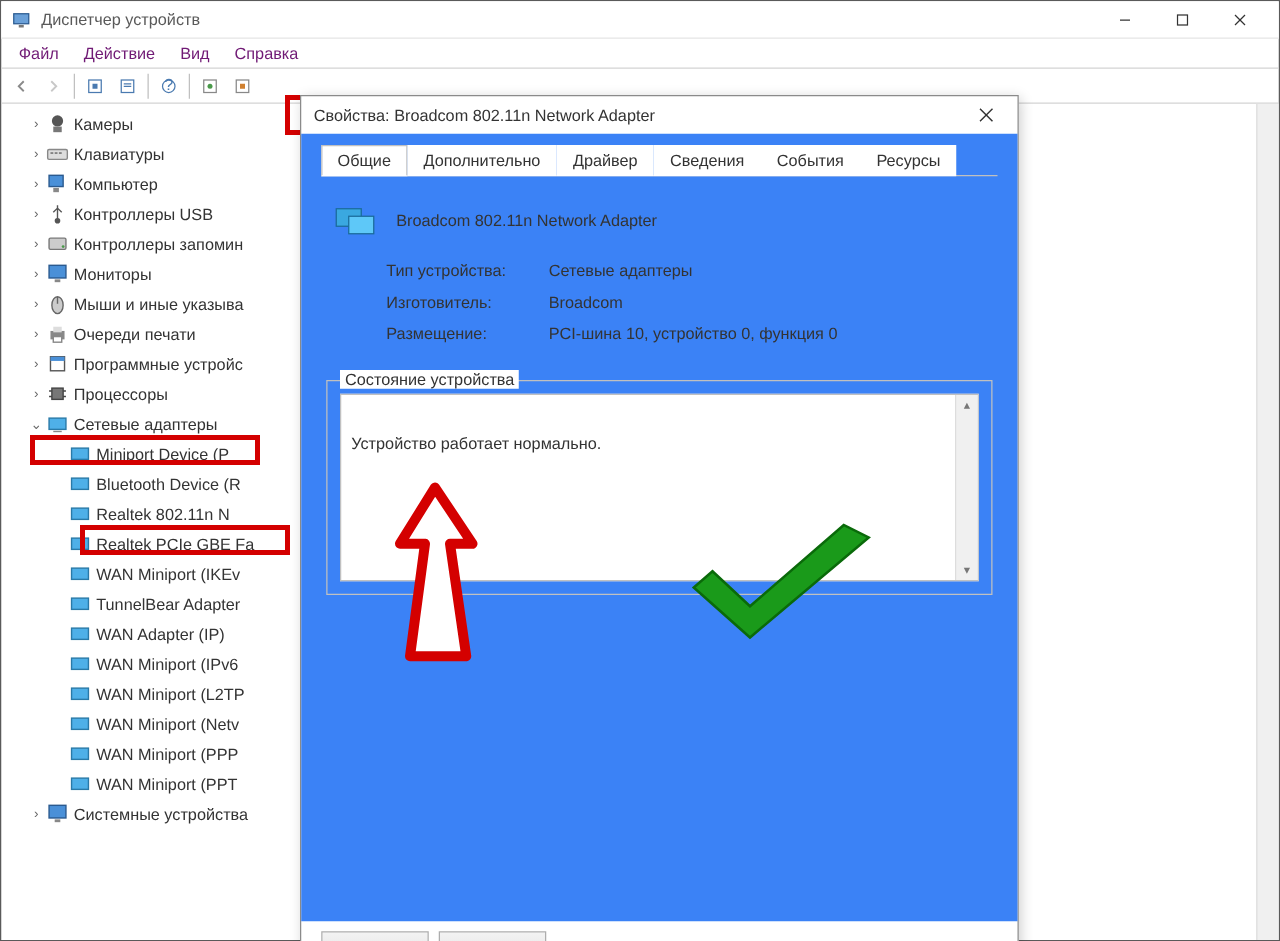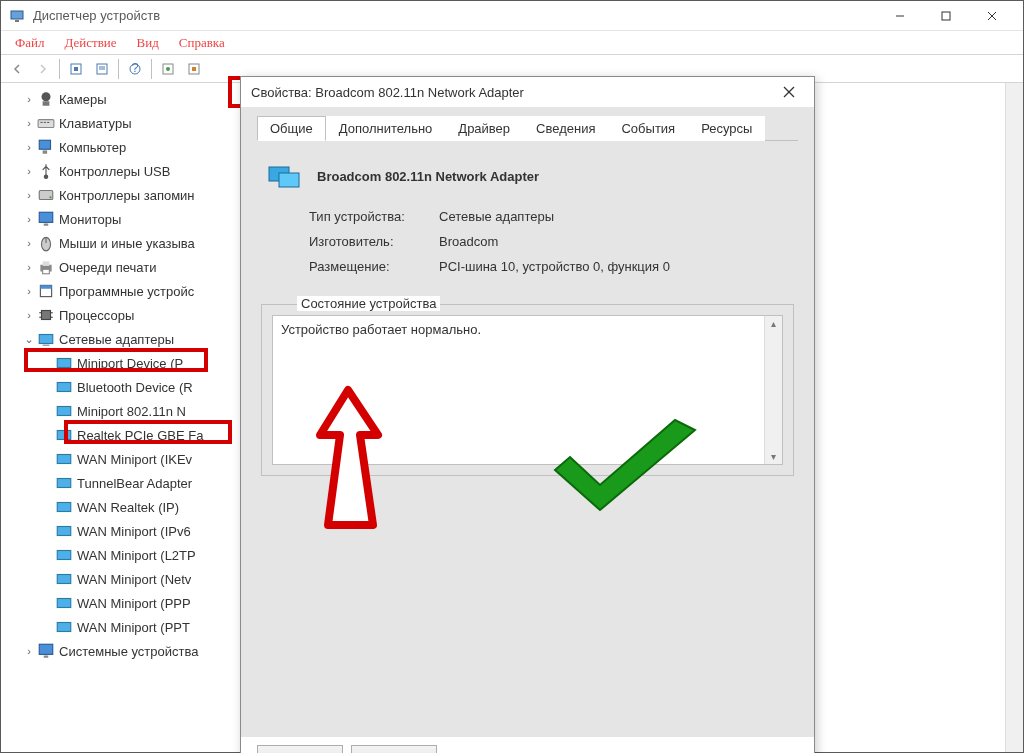--- a/index.html
+++ b/index.html
@@ -8,21 +8,21 @@
 
 .main-window { width: 1024px; height: 753px; border: 1px solid #5a5a5a; display: flex; flex-direction: column; }
 
 .titlebar { height: 30px; background: #fff; display: flex; align-items: center; padding: 0 8px; border-bottom: 1px solid #e5e5e5; }
 .titlebar .app-icon { width: 16px; height: 16px; margin-right: 8px; }
 .titlebar .title { flex: 1; color: #5a5a5a; }
 .win-controls { display: flex; }
 .win-btn { width: 46px; height: 30px; display: flex; align-items: center; justify-content: center; color: #333; }
 
 .menubar { height: 24px; display: flex; align-items: center; padding: 0 4px; border-bottom: 1px solid #d4d4d4; }
-.menu-item { padding: 2px 10px; color: #ef4444; font-family: Liberation Serif, serif; }
+.menu-item { padding: 2px 10px; color: #701a75; }
 
 .toolbar { height: 28px; display: flex; align-items: center; padding: 0 4px; border-bottom: 1px solid #d4d4d4; gap: 2px; }
 .tool-btn { width: 24px; height: 22px; border: 1px solid transparent; display: flex; align-items: center; justify-content: center; }
 .tool-sep { width: 1px; height: 20px; background: #c0c0c0; margin: 0 2px; }
 
 .content { flex: 1; display: flex; position: relative; overflow: hidden; }
 .tree { flex: 1; padding: 4px 2px; overflow: hidden; position: relative; }
 .tree-row { display: flex; align-items: center; height: 24px; white-space: nowrap; }
 .tree-row .chevron { width: 16px; text-align: center; color: #666; font-size: 11px; }
 .tree-row .node-icon { width: 18px; height: 16px; margin-right: 4px; display: inline-flex; align-items: center; justify-content: center; }
@@ -33,39 +33,39 @@
 .red-box { position: absolute; border: 4px solid #d40000; pointer-events: none; }
 
 .scrollbar-v { width: 18px; background: #f0f0f0; border-left: 1px solid #ddd; }
 
 
 .dialog { position: absolute; left: 240px; top: 76px; width: 575px; height: 706px; background: #fff; border: 1px solid #8a8a8a; display: flex; flex-direction: column; box-shadow: 2px 2px 10px rgba(0,0,0,.2); }
 .dialog-titlebar { height: 30px; display: flex; align-items: center; padding: 0 10px; }
 .dialog-titlebar .title { flex: 1; color: #333; }
 .dialog-close { width: 30px; height: 30px; display: flex; align-items: center; justify-content: center; font-size: 16px; }
 
-.dialog-body { flex: 1; padding: 8px 16px 12px 16px; display: flex; flex-direction: column; background: #e5e5e5; }
+.dialog-body { flex: 1; padding: 8px 16px 12px 16px; display: flex; flex-direction: column; background: #3b82f6; }
 
 .tabs { display: flex; border-bottom: 1px solid #c0c0c0; margin-bottom: 14px; }
 .tab { padding: 4px 12px; border: 1px solid transparent; border-bottom: none; position: relative; top: 1px; background: #fff; color: #333; }
 .tab.active { border: 1px solid #c0c0c0; border-bottom: 1px solid #fff; }
 
 .dev-header { display: flex; align-items: center; gap: 14px; margin: 6px 4px 18px 10px; }
 .dev-header .big-icon { width: 36px; height: 30px; }
-.dev-header .dev-name { color: #333; font-weight: bold; }
+.dev-header .dev-name { color: #333; }
 
 .info-grid { margin-left: 52px; margin-bottom: 20px; }
 .info-row { display: flex; margin-bottom: 10px; }
 .info-row .lbl { width: 130px; color: #333; }
 .info-row .val { color: #333; }
 
 .groupbox { border: 1px solid #c0c0c0; position: relative; margin: 0 4px; padding: 10px; }
-.groupbox .legend { position: absolute; top: -9px; left: 10px; background: #fff; padding: 0 4px; color: #333; margin-left: 25px; }
+.groupbox .legend { position: absolute; top: -9px; left: 10px; background: #fff; padding: 0 4px; color: #333; }
 .status-area { border: 1px solid #c0c0c0; height: 150px; background: #fff; position: relative; display: flex; }
-.status-text { flex: 1; padding: 6px 8px; color: #333; }
+.status-text { flex: 1; padding: 6px 8px; color: #333; margin-top: 25px; }
 .status-scroll { width: 18px; background: #f0f0f0; border-left: 1px solid #ddd; position: relative; }
 .status-scroll .arrow { position: absolute; left: 0; right: 0; text-align: center; font-size: 10px; color: #777; }
 .status-scroll .arrow.up { top: 2px; }
 .status-scroll .arrow.down { bottom: 2px; }
 
 .dialog-footer { display: flex; gap: 8px; padding: 8px 16px 12px; }
 .btn { min-width: 86px; height: 24px; border: 1px solid #adadad; background: linear-gradient(#f3f3f3,#e3e3e3); color: #333; display: flex; align-items: center; justify-content: center; }
 
 
 .red-arrow { position: absolute; pointer-events: none; }
@@ -295,21 +295,21 @@
             </svg>
           </span>
           <span class="node-label">Bluetooth Device (R</span>
         </div>
       <div class="tree-row indent-2">
           <span class="node-icon">
             <svg viewBox="0 0 16 16">
               <rect x="2" y="4" width="12" height="8" fill="#4fb0e8" stroke="#2a7aa8"></rect>
             </svg>
           </span>
-          <span class="node-label">Miniport 802.11n N</span>
+          <span class="node-label">Realtek 802.11n N</span>
         </div>
       <div class="tree-row indent-2">
           <span class="node-icon">
             <svg viewBox="0 0 16 16">
               <rect x="2" y="4" width="12" height="8" fill="#4fb0e8" stroke="#2a7aa8"></rect>
             </svg>
           </span>
           <span class="node-label">Realtek PCIe GBE Fa</span>
         </div>
       <div class="tree-row indent-2">
@@ -327,21 +327,21 @@
             </svg>
           </span>
           <span class="node-label">TunnelBear Adapter</span>
         </div>
       <div class="tree-row indent-2">
           <span class="node-icon">
             <svg viewBox="0 0 16 16">
               <rect x="2" y="4" width="12" height="8" fill="#4fb0e8" stroke="#2a7aa8"></rect>
             </svg>
           </span>
-          <span class="node-label">WAN Realtek (IP)</span>
+          <span class="node-label">WAN Adapter (IP)</span>
         </div>
       <div class="tree-row indent-2">
           <span class="node-icon">
             <svg viewBox="0 0 16 16">
               <rect x="2" y="4" width="12" height="8" fill="#4fb0e8" stroke="#2a7aa8"></rect>
             </svg>
           </span>
           <span class="node-label">WAN Miniport (IPv6</span>
         </div>
       <div class="tree-row indent-2">

